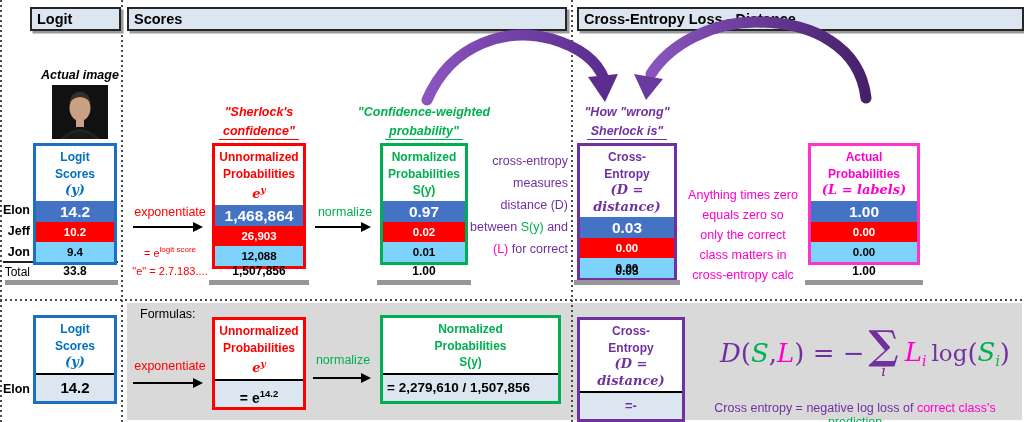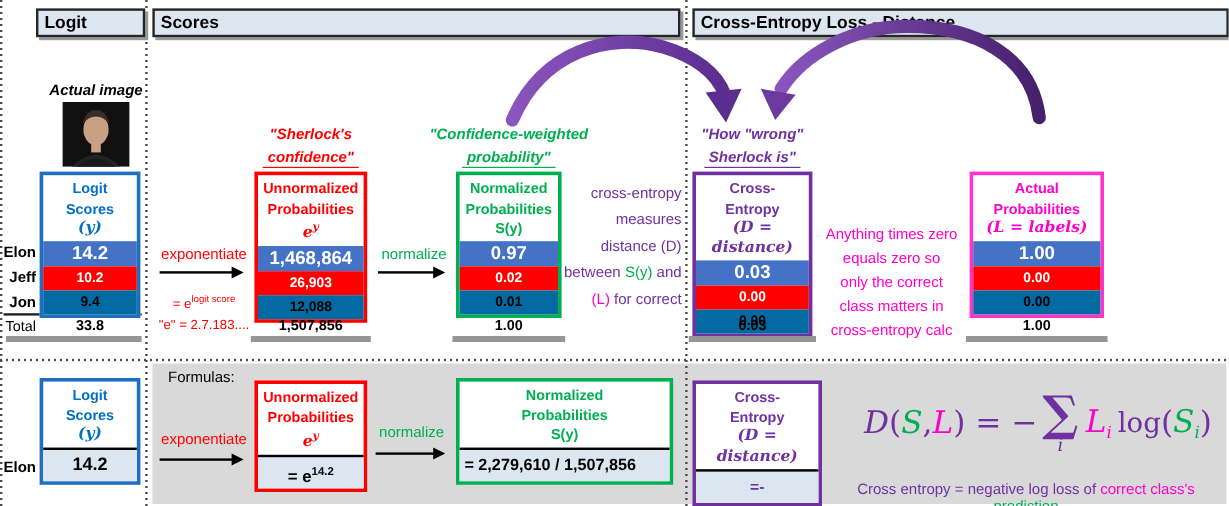--- a/index.html
+++ b/index.html
@@ -21,21 +21,21 @@
            box-shadow:2.5px 2.5px 0 #9a9a9a;z-index:3;display:flex;align-items:center;
            font-weight:bold;font-size:14.5px;color:#000;padding-left:5px;box-sizing:content-box;}
 
   
   .tbl{position:absolute;background:#fff;border:3px solid;z-index:3;box-sizing:border-box;text-align:center;}
   .tbl .hd{font-weight:bold;font-size:12px;line-height:16.5px;padding:3px 0 2px 0;}
   .vrow{height:20px;line-height:20px;font-weight:bold;font-size:11.5px;}
   .vrow.big{height:21px;line-height:21px;font-size:15.5px;}
   .r-blue{background:#4472c4;color:#fff;}
   .r-red{background:#ff0000;color:#fff;}
-  .r-green{background:#0369a1;color:#000;}
+  .r-green{background:#7dd3fc;color:#000;}
   .b-blue{border-color:#1f6fc0;}  .t-blue{color:#0070c0;}
   .b-red{border-color:#ff0000;}   .t-red{color:#ff0000;}
   .b-green{border-color:#00b050;} .t-green{color:#00b050;}
   .b-purple{border-color:#7030a0;}.t-purple{color:#7030a0;}
   .b-pink{border-color:#ff33cc;}  .t-pink{color:#ff00cc;}
   .mathline{font-family:"DejaVu Serif",serif;font-style:italic;font-size:13px;}
   .cell{background:#dce6f1;border-top:2px solid;font-weight:bold;color:#000;
         height:26px;line-height:26px;font-size:14px;}
 
   .total{position:absolute;font-size:12px;color:#000;text-align:center;z-index:3;font-weight:bold;}

